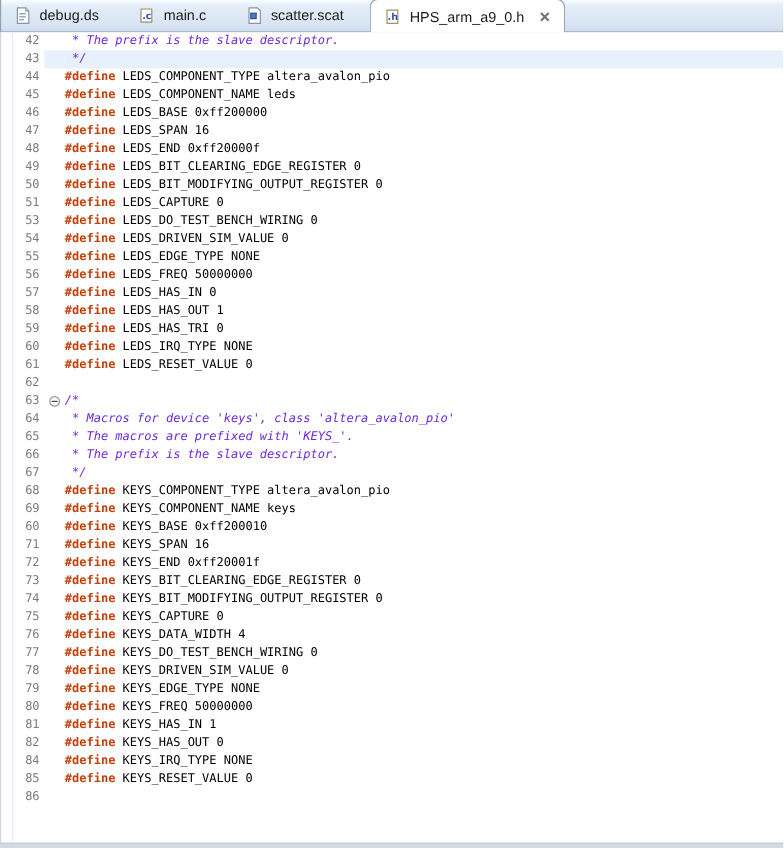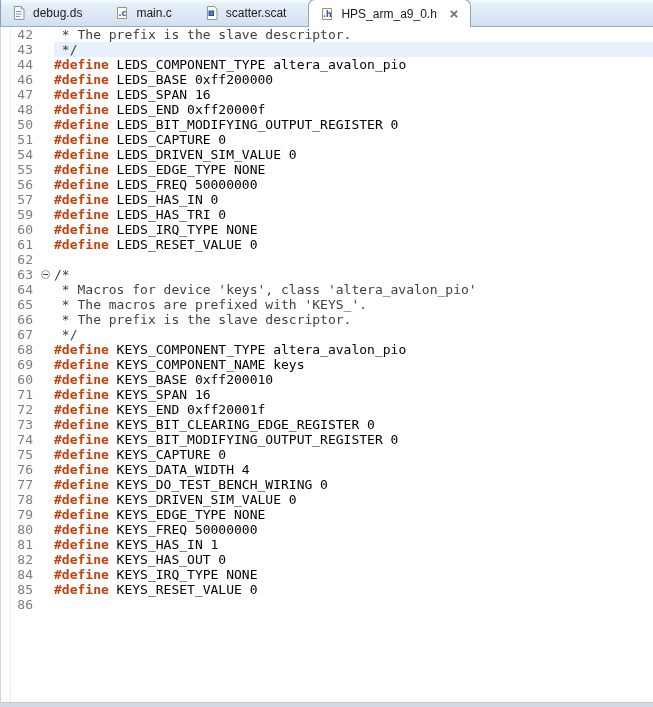--- a/index.html
+++ b/index.html
@@ -29,34 +29,34 @@
   }
   
   .editor{
     position:relative;height:675px;background:#fff;overflow:hidden;
     border-left:1px solid #ccd6e4;box-sizing:border-box;
   }
   .ruler-sep{position:absolute;left:9px;top:0;bottom:0;width:1px;background:#e9edf2;}
   .lines{position:relative;}
   .code-row{
     display:flex;height:15px;line-height:15px;
-    font-family:"DejaVu Sans Mono",monospace;font-size:13px;align-items:center;
+    font-family:"DejaVu Sans Mono",monospace;font-size:10px;
   }
   .ln{
     flex:none;width:32px;padding-right:4px;text-align:right;color:#7d7d7d;
   }
   .fold{flex:none;width:17px;display:flex;align-items:center;justify-content:center;}
   .fold-marker{
     width:9px;height:9px;box-sizing:border-box;border:1px solid #8e97a2;border-radius:50%;
     background:#fff;display:inline-flex;align-items:center;justify-content:center;
   }
   .fold-marker::after{content:"";width:5px;height:1px;background:#4a4a4a;}
   .code-text{flex:1;white-space:pre;color:#000;}
   .kw{color:#c2410c;font-weight:bold;}
-  .cm{color:#404040;}
+  .cm{color:#6d28d9;font-style:italic;}
   .code-row.current .fold,.code-row.current .code-text{background:#e7f0fb;}
   
   .bottom-strip{height:5px;background:#d3dae4;border-top:1px solid #c2cbd7;box-sizing:border-box;}
 </style>
 </head>
 <body>
 
 <div class="window">
 
   <div class="tabbar">
@@ -122,63 +122,83 @@
           <span class="ln">43</span>
           <span class="fold"></span>
           <span class="code-text"><span class="cm"> */</span></span>
         </div>
         <div class="code-row">
           <span class="ln">44</span>
           <span class="fold"></span>
           <span class="code-text"><span class="kw">#define</span> LEDS_COMPONENT_TYPE altera_avalon_pio</span>
         </div>
         <div class="code-row">
+          <span class="ln">45</span>
+          <span class="fold"></span>
+          <span class="code-text"><span class="kw">#define</span> LEDS_COMPONENT_NAME leds</span>
+        </div>
+        <div class="code-row">
           <span class="ln">46</span>
           <span class="fold"></span>
           <span class="code-text"><span class="kw">#define</span> LEDS_BASE 0xff200000</span>
         </div>
         <div class="code-row">
           <span class="ln">47</span>
           <span class="fold"></span>
           <span class="code-text"><span class="kw">#define</span> LEDS_SPAN 16</span>
         </div>
         <div class="code-row">
           <span class="ln">48</span>
           <span class="fold"></span>
           <span class="code-text"><span class="kw">#define</span> LEDS_END 0xff20000f</span>
         </div>
         <div class="code-row">
+          <span class="ln">49</span>
+          <span class="fold"></span>
+          <span class="code-text"><span class="kw">#define</span> LEDS_BIT_CLEARING_EDGE_REGISTER 0</span>
+        </div>
+        <div class="code-row">
           <span class="ln">50</span>
           <span class="fold"></span>
           <span class="code-text"><span class="kw">#define</span> LEDS_BIT_MODIFYING_OUTPUT_REGISTER 0</span>
         </div>
         <div class="code-row">
           <span class="ln">51</span>
           <span class="fold"></span>
           <span class="code-text"><span class="kw">#define</span> LEDS_CAPTURE 0</span>
         </div>
         <div class="code-row">
+          <span class="ln">53</span>
+          <span class="fold"></span>
+          <span class="code-text"><span class="kw">#define</span> LEDS_DO_TEST_BENCH_WIRING 0</span>
+        </div>
+        <div class="code-row">
           <span class="ln">54</span>
           <span class="fold"></span>
           <span class="code-text"><span class="kw">#define</span> LEDS_DRIVEN_SIM_VALUE 0</span>
         </div>
         <div class="code-row">
           <span class="ln">55</span>
           <span class="fold"></span>
           <span class="code-text"><span class="kw">#define</span> LEDS_EDGE_TYPE NONE</span>
         </div>
         <div class="code-row">
           <span class="ln">56</span>
           <span class="fold"></span>
           <span class="code-text"><span class="kw">#define</span> LEDS_FREQ 50000000</span>
         </div>
         <div class="code-row">
           <span class="ln">57</span>
           <span class="fold"></span>
           <span class="code-text"><span class="kw">#define</span> LEDS_HAS_IN 0</span>
+        </div>
+        <div class="code-row">
+          <span class="ln">58</span>
+          <span class="fold"></span>
+          <span class="code-text"><span class="kw">#define</span> LEDS_HAS_OUT 1</span>
         </div>
         <div class="code-row">
           <span class="ln">59</span>
           <span class="fold"></span>
           <span class="code-text"><span class="kw">#define</span> LEDS_HAS_TRI 0</span>
         </div>
         <div class="code-row">
           <span class="ln">60</span>
           <span class="fold"></span>
           <span class="code-text"><span class="kw">#define</span> LEDS_IRQ_TYPE NONE</span>

